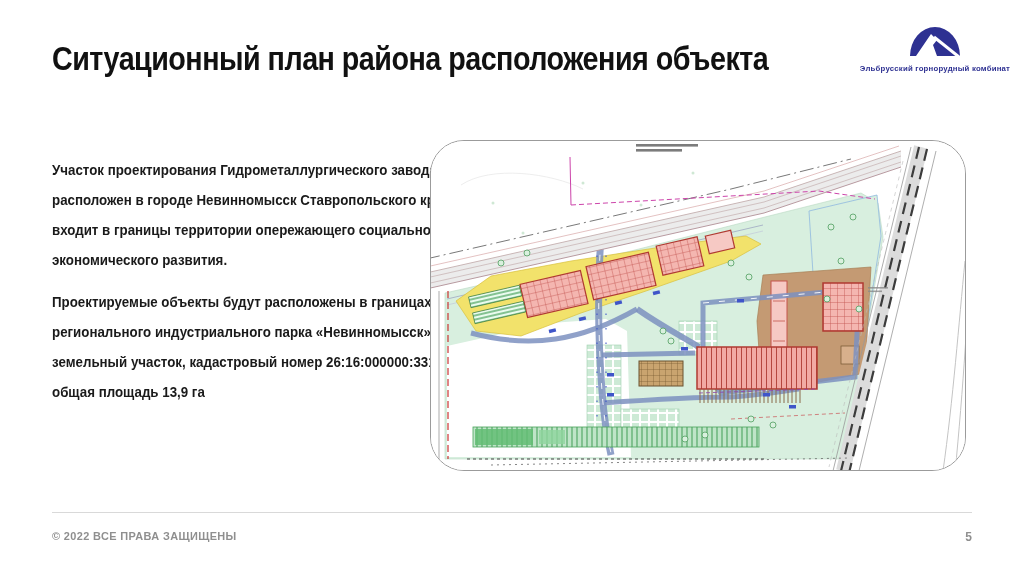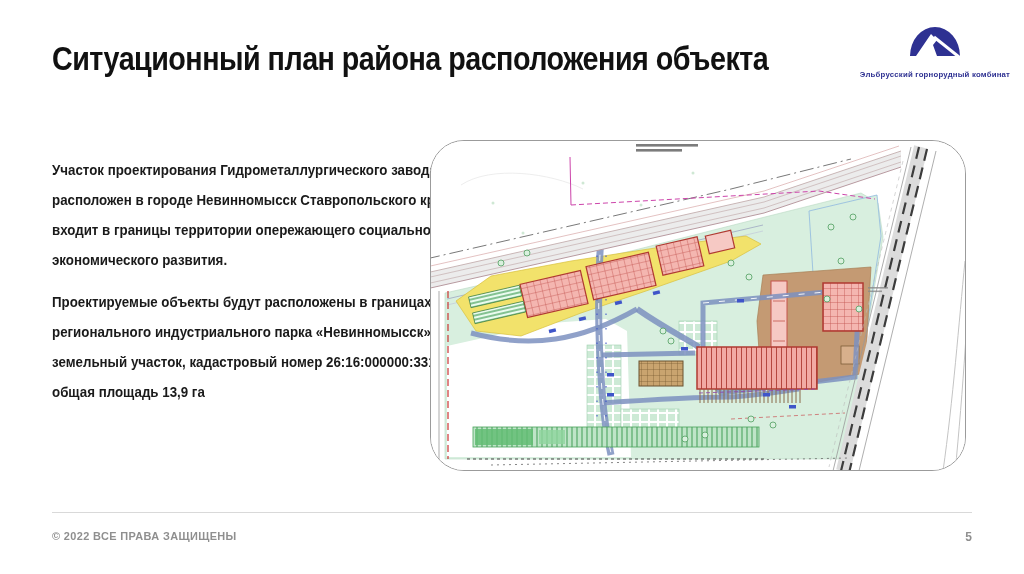--- a/index.html
+++ b/index.html
@@ -17,21 +17,21 @@
 
   .title{
     position:absolute;left:52px;top:40px;
     font-size:33px;font-weight:700;letter-spacing:-0.6px;color:var(--title-black);
     transform:scaleX(.87);transform-origin:0 50%;white-space:nowrap;
   }
 
   .logo{position:absolute;left:858px;top:20px;width:154px;text-align:center;}
   .logo-icon{display:block;margin:0 auto 4px auto;}
   .logo-name{font-size:18.5px;font-weight:700;color:var(--brand-navy);letter-spacing:-0.2px;}
-  .logo-tagline{font-size:7.8px;font-weight:700;color:var(--brand-navy);letter-spacing:.2px;margin-top:12px;white-space:nowrap;}
+  .logo-tagline{font-size:7.8px;font-weight:700;color:var(--brand-navy);letter-spacing:.2px;margin-top:6px;white-space:nowrap;}
 
   .body-text{position:absolute;left:52px;top:155px;width:440px;transform:scaleX(.9);transform-origin:0 0;}
   .body-line{font-size:14.8px;font-weight:700;color:var(--body-black);line-height:30px;white-space:nowrap;}
   .para-gap{height:12px;}
 
   .map-card{
     position:absolute;left:430px;top:140px;width:536px;height:331px;
     border:1px solid var(--map-border);border-radius:34px;overflow:hidden;background:#fff;
   }
 

